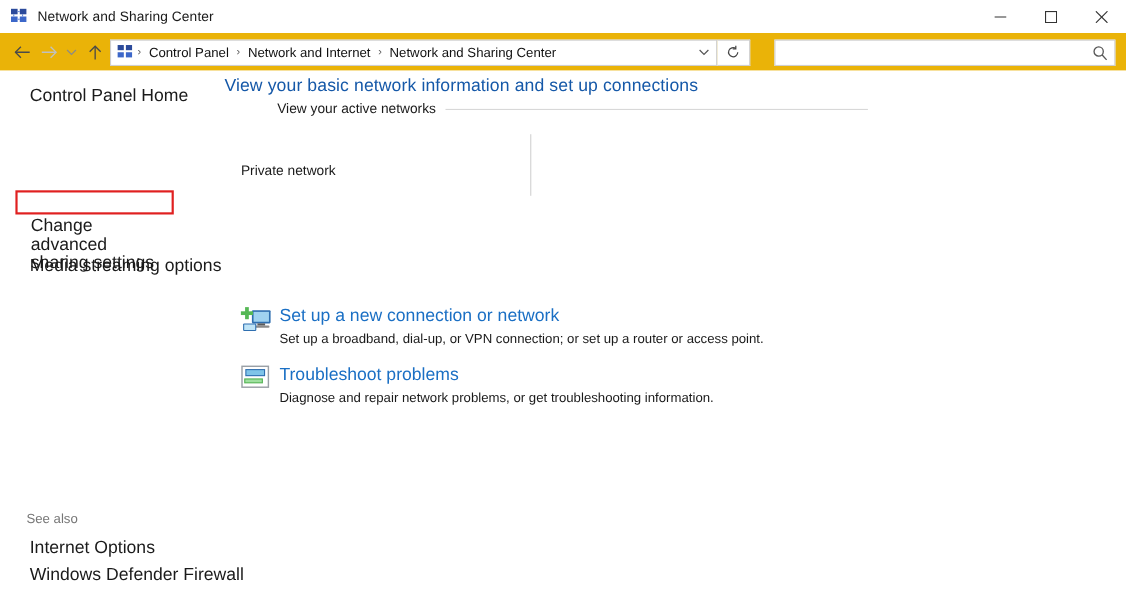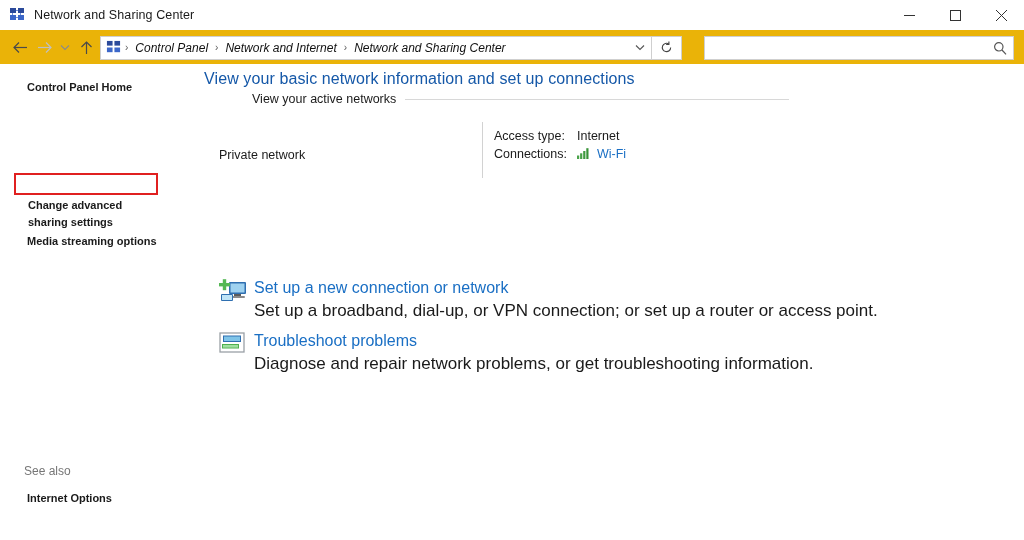--- a/index.html
+++ b/index.html
@@ -42,21 +42,21 @@
   .nav-btn.hist { width: 18px; color: #8a8a8a; }
   .nav-btn.up { color: #4a4a4a; margin-right: 2px; }
 
   .addressbar {
     position: relative; height: 24px; width: 552px;
     border: 1px solid #cfcfcf; background: #fff;
     display: flex; align-items: center;
   }
   .crumb-icon { margin-left: 5px; width: 15px; height: 15px; display:block; }
   .crumbs { display: flex; align-items: center; font-size: 12px; color: #111; }
-  .crumb { padding: 0 3px; white-space: nowrap; font-style: italic; }
+  .crumb { padding: 0 3px; white-space: nowrap; }
   .crumb-sep { color: #5a5a5a; font-size: 10px; padding: 0 4px; display: flex; align-items: center; }
   .addr-chevron {
     position: absolute; right: 0; top: 0; width: 22px; height: 22px;
     display: flex; align-items: center; justify-content: center; color: #555;
   }
   .refresh-btn {
     width: 30px; height: 24px; border: 1px solid #cfcfcf; border-left: none;
     display: flex; align-items: center; justify-content: center; color: #444; background: #fff;
   }
   .searchbox {
@@ -69,23 +69,22 @@
     padding-left: 7px; background: transparent;
   }
   .search-icon { width: 26px; display: flex; align-items: center; justify-content: center; color: #555; }
 
   
   .body-area { position: absolute; top: 64px; left: 0; width: 1024px; height: 476px; background: #fff; }
 
   
   .sidebar { position: absolute; left: 0; top: 0; width: 196px; height: 476px; }
   .side-link {
-    font-size: 11px; color: #1a1a1a; padding-left: 27px; line-height: 17px;
+    font-size: 16px; color: #1a1a1a; padding-left: 27px; line-height: 17px;
     white-space: nowrap;
-    font-weight: bold;
   }
   .side-link.wrap { white-space: normal; width: 150px; }
   #side-home { position: absolute; top: 15px; }
   #side-adapter { position: absolute; top: 112px; }
   #side-advanced { position: absolute; top: 133px; padding-left: 28px; }
   #side-media { position: absolute; top: 169px; text-align: center; }
 
   .highlight-box {
     position: absolute; left: 14px; top: 109px; width: 144px; height: 22px;
     border: 2px solid #e02020;
@@ -130,21 +129,21 @@
   .action-item { position: absolute; left: 8px; width: 560px; }
   #act-setup { top: 212px; }
   #act-trouble { top: 265px; }
   .action-icon { position: absolute; left: 14px; top: 2px; width: 30px; height: 30px; }
   .action-link {
     position: absolute; left: 50px; top: 3px;
     font-size: 16px; color: #1a6fc4; white-space: nowrap;
   }
   .action-desc {
     position: absolute; left: 50px; top: 25px;
-    font-size: 17px; color: #1a1a1a; white-space: nowrap;
+    font-size: 12px; color: #1a1a1a; white-space: nowrap;
   }
 </style>
 </head>
 <body>
 
 <div class="window">
 
   <div class="titlebar">
     <span class="titlebar-icon">
       <svg width="16" height="16" viewBox="0 0 16 16">
@@ -251,51 +250,34 @@
 
     <div class="sidebar">
       <div class="side-link" id="side-home">Control Panel Home</div>
       <div class="side-link wrap" id="side-advanced">Change advanced sharing settings</div>
       <div class="side-link" id="side-media">Media streaming options</div>
 
       <div class="highlight-box"></div>
 
       <div class="seealso-title">See also</div>
       <div class="side-link" id="see-internet">Internet Options</div>
+      <div class="side-link" id="see-firewall">Windows Defender Firewall</div>
     </div>
 
     <div class="content">
       <div class="page-title">View your basic network information and set up connections</div>
 
       <div class="section-head" id="sec-active">
         <span class="label">View your active networks</span>
         <span class="rule"></span>
       </div>
 
       <div class="net-row">
         <div class="net-name">Private network</div>
         <div class="net-divider"></div>
-        <div class="net-details">
-          <div class="detail-row">
-            <span class="detail-key">Access type:</span>
-            <span class="detail-val">Internet</span>
-          </div>
-          <div class="detail-row">
-            <span class="detail-key">Connections:</span>
-            <span class="wifi-icon">
-              <svg width="14" height="12" viewBox="0 0 14 12">
-                <rect x="0" y="8.5" width="2.2" height="3.5" fill="#4aa34a"></rect>
-                <rect x="3.1" y="6.3" width="2.2" height="5.7" fill="#46a046"></rect>
-                <rect x="6.2" y="4.0" width="2.2" height="8" fill="#3f9a3f"></rect>
-                <rect x="9.3" y="1.2" width="2.2" height="10.8" fill="#379237"></rect>
-              </svg>
-            </span>
-            <span class="detail-val link-blue">Wi-Fi</span>
-          </div>
-        </div>
       </div>
 
 
       <div class="action-item" id="act-setup">
         <span class="action-icon">
           <svg width="30" height="30" viewBox="0 0 30 30">
             <rect x="11" y="4" width="17" height="12" rx="1" fill="#2f6fb0"></rect>
             <rect x="12.5" y="5.5" width="14" height="9" fill="#9fd2f0"></rect>
             <rect x="16" y="16" width="7" height="2" fill="#5b5b5b"></rect>
             <rect x="12" y="18" width="15" height="2" rx="1" fill="#8a8a8a"></rect>

